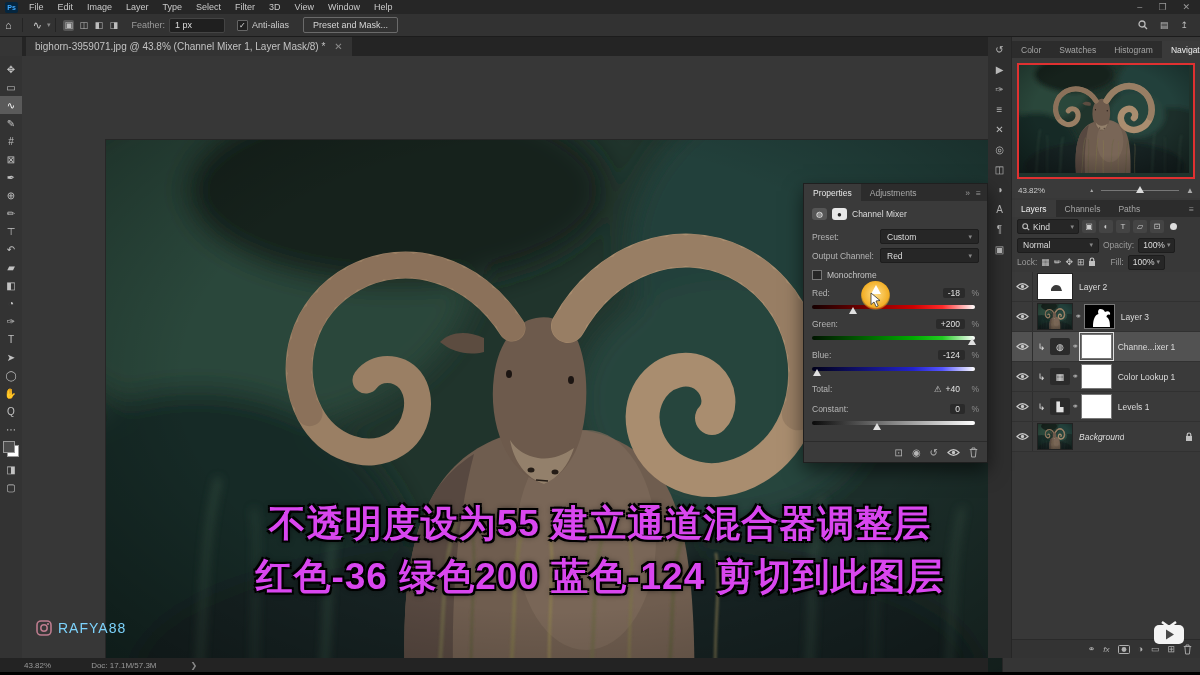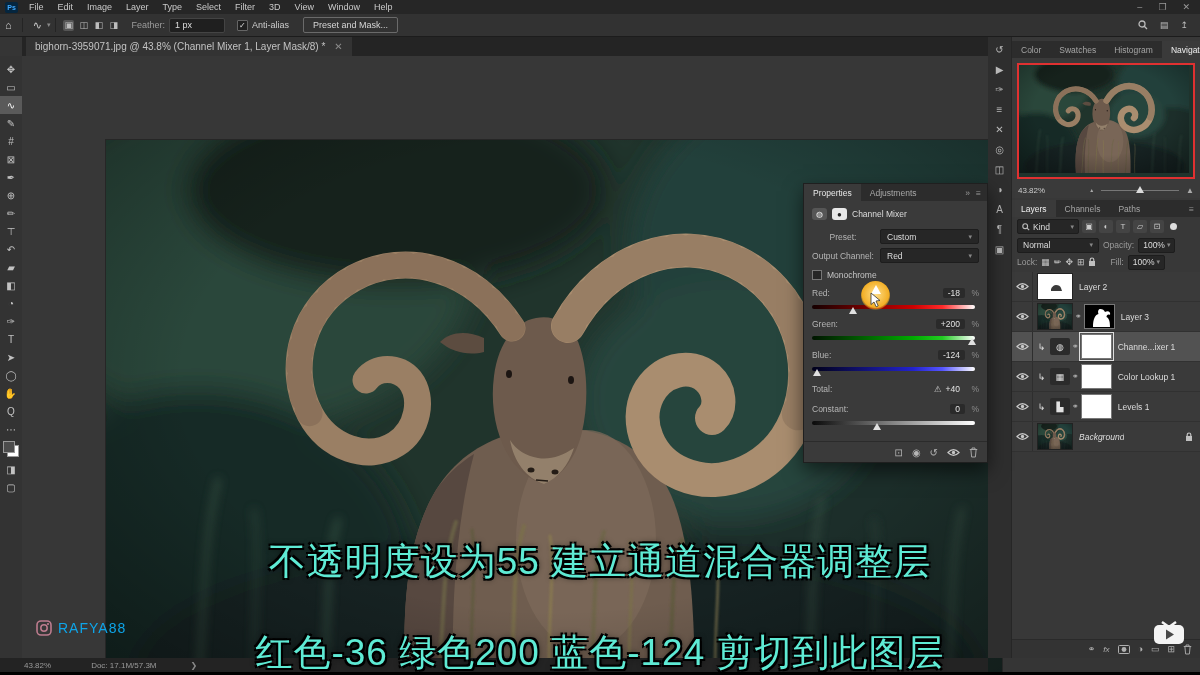--- a/index.html
+++ b/index.html
@@ -48,21 +48,21 @@
   .props-tabs{height:17px;background:#2c2c2c;display:flex;align-items:center;color:#a8a8a8;}
   .ptab{padding:0 9px;height:17px;display:flex;align-items:center;}
   .ptab.active{background:#3a3a3a;color:#e8e8e8;}
   .props-tabs .ctl{margin-left:auto;display:flex;gap:6px;padding-right:6px;color:#9a9a9a;}
   .props-head{display:flex;align-items:center;gap:5px;padding:7px 8px 5px 8px;color:#ddd;}
   .chip1{width:15px;height:12px;border-radius:3px;background:#565656;color:#eee;font-size:8px;
          display:flex;align-items:center;justify-content:center;}
   .chip2{width:15px;height:12px;border-radius:3px;background:#e8e8e8;color:#222;font-size:8px;
          display:flex;align-items:center;justify-content:center;}
   .prow{display:flex;align-items:center;margin:4px 8px 0 8px;}
-  .plabel{width:62px;text-align:center;color:#b5b5b5;padding-right:6px;}
+  .plabel{width:62px;text-align:left;color:#b5b5b5;padding-right:6px;}
   .pwell{flex:1;background:#262626;border:1px solid #1d1d1d;border-radius:2px;height:13px;
          display:flex;align-items:center;padding:0 6px;color:#ddd;}
   .pwell .dd{margin-left:auto;color:#888;}
   .mono-row{display:flex;align-items:center;margin:7px 8px 2px 8px;color:#c5c5c5;}
   .mono-box{width:8px;height:8px;border:1px solid #777;background:#262626;margin-right:5px;}
   .srow{position:relative;height:13px;margin:6px 8px 0 8px;display:flex;align-items:center;color:#b5b5b5;}
   .sval{margin-left:auto;background:#2a2a2a;border-radius:2px;padding:0 5px;color:#e2e2e2;}
   .sunit{width:14px;text-align:right;color:#8d8d8d;}
   .track{position:absolute;left:32px;right:12px;height:4px;border-radius:2px;margin-top:4px;}
   .track-wrap{position:relative;height:10px;margin:2px 8px 0 8px;}
@@ -134,24 +134,24 @@
                font-size:9px;color:#b0b0b0;}
   
   .statusbar{position:absolute;left:0;bottom:3px;width:988px;height:14px;background:#232323;
              display:flex;align-items:center;font-size:8px;color:#9a9a9a;z-index:45;}
   .statusbar .z{margin-left:24px;}
   .statusbar .d{margin-left:40px;}
   .statusbar .c{margin-left:34px;color:#8a8a8a;}
   .letterbox{position:absolute;left:0;right:0;bottom:0;height:3px;background:#000;z-index:60;}
   
   .subs{position:absolute;left:0;right:0;top:497px;text-align:center;z-index:55;pointer-events:none;}
-  .sub-line{font-size:37px;font-weight:400;color:#5eead4;line-height:53px;letter-spacing:1px;
-            text-shadow:-2px -2px 0 #000,2px -2px 0 #000,-2px 2px 0 #000,2px 2px 0 #000,0 0 6px rgba(0,0,0,.9);margin-top:38px;}
+  .sub-line{font-size:37px;font-weight:700;color:#d946ef;line-height:53px;letter-spacing:1px;
+            text-shadow:-2px -2px 0 #000,2px -2px 0 #000,-2px 2px 0 #000,2px 2px 0 #000,0 0 6px rgba(0,0,0,.9);}
   .watermark{position:absolute;left:36px;top:620px;display:flex;align-items:center;gap:6px;z-index:55;
-             color:#0ea5e9;font-size:14px;letter-spacing:1px;}
+             color:#7dd3fc;font-size:14px;letter-spacing:1px;}
   .cursor-hl{position:absolute;left:861px;top:281px;width:29px;height:29px;border-radius:50%;z-index:58;
              background:radial-gradient(circle at 50% 45%,#ffdf8a 0%,#f2ae25 62%,rgba(242,174,37,.15) 74%,rgba(0,0,0,0) 76%);}
   .cursor-hl .tri{position:absolute;left:10px;top:4px;width:0;height:0;border-left:5px solid transparent;
              border-right:5px solid transparent;border-bottom:9px solid #fff;}
   .tvmark{position:absolute;left:1150px;top:616px;z-index:55;opacity:.95;}
 </style>
 </head>
 <body>
 
 <svg width="0" height="0" style="position:absolute" aria-hidden="true">

